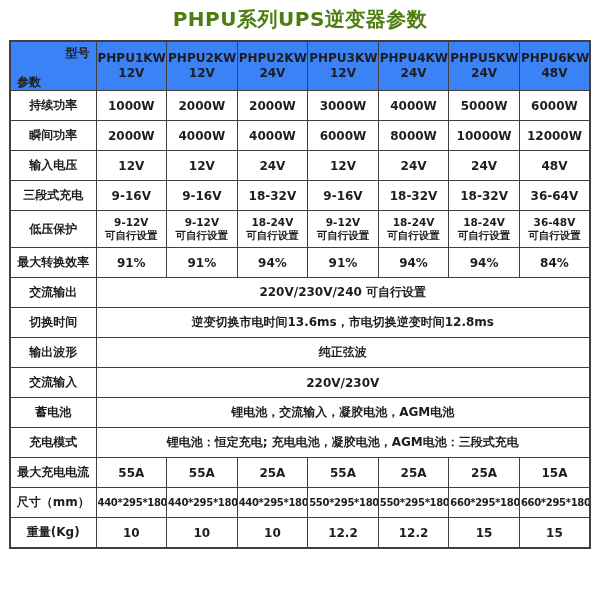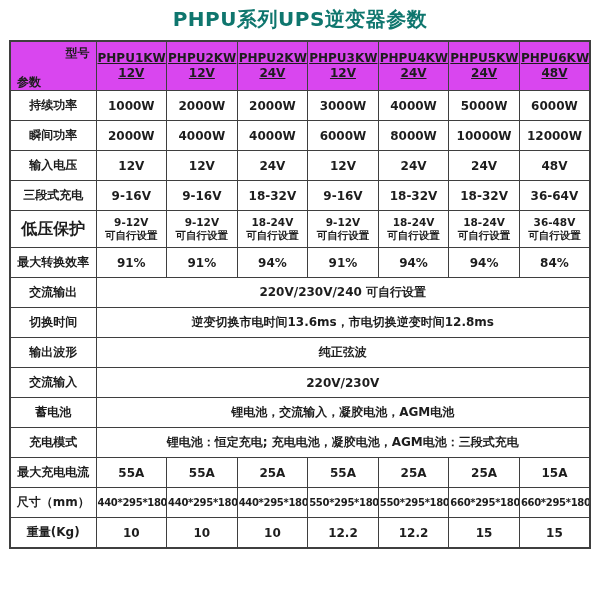--- a/index.html
+++ b/index.html
@@ -7,50 +7,49 @@
     width:600px; height:611px; background:#ffffff;
     font-family:"DejaVu Sans","Liberation Sans",sans-serif;
     color:#1d1d1d;
     -webkit-font-smoothing:antialiased;
   }
   .title {
     margin:6px 0 7px 0;
     text-align:center;
     font-size:20px;
     font-weight:bold;
-    color:#0f766e;
+    color:#4d7c0f;
     letter-spacing:0.5px;
   }
   table.spec {
     border-collapse:collapse;
     table-layout:fixed;
     width:582px;
     margin:0 auto;
     border:2px solid #3f3f3f;
   }
   .spec th, .spec td {
     border:1px solid #3f3f3f;
     text-align:center;
     vertical-align:middle;
     font-weight:bold;
     padding:0 1px;
     overflow:hidden;
   }
   .spec thead th {
-    background:#d946ef;
+    background:#3b82f6;
     height:48px;
     font-size:12px;
     line-height:1.25;
-    text-decoration:underline;
   }
   .spec tbody td { height:29px; font-size:12px; }
   td.rowlabel { font-size:12px; letter-spacing:0; }
   tr.lv-row td { height:36px; }
   tr.lv-row td.cell { font-size:10.5px; line-height:1.2; }
-  tr.lv-row td.rowlabel { font-size:16px; }
+  tr.lv-row td.rowlabel { font-size:12px; }
   tr.dim-row td.cell { font-size:10px; letter-spacing:-0.3px; }
   td.spancell { font-size:12.5px; }
   
   th.corner {
     position:relative;
     padding:0;
     background-image:linear-gradient(to bottom right,
       rgba(0,0,0,0) calc(50% - 1px),
       #4a4a4a calc(50% - 1px),
       #4a4a4a calc(50% + 1px),

